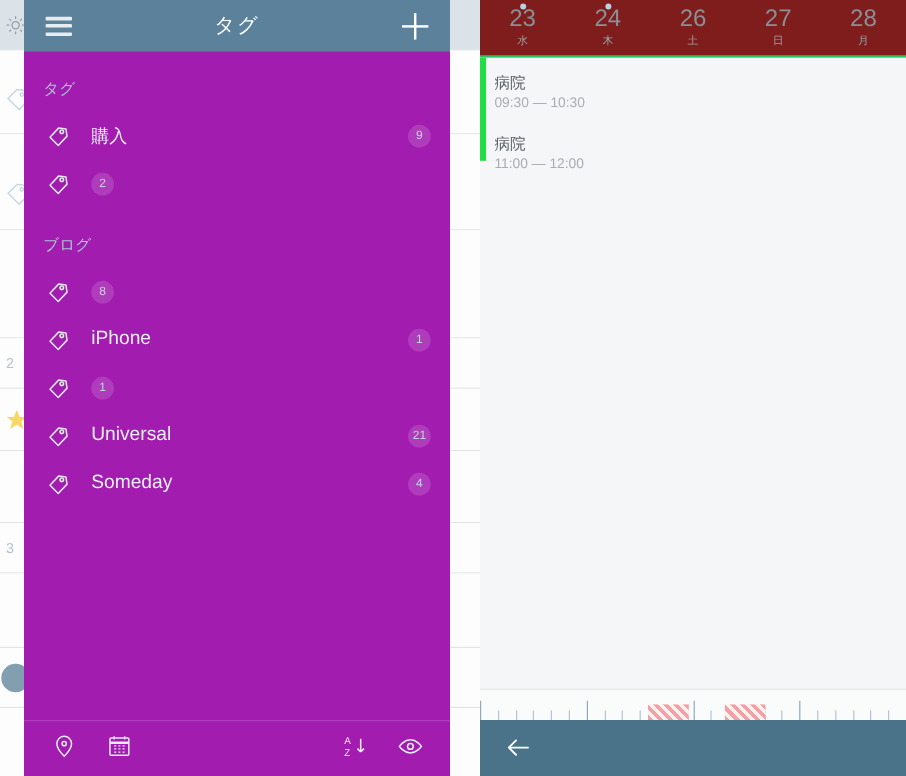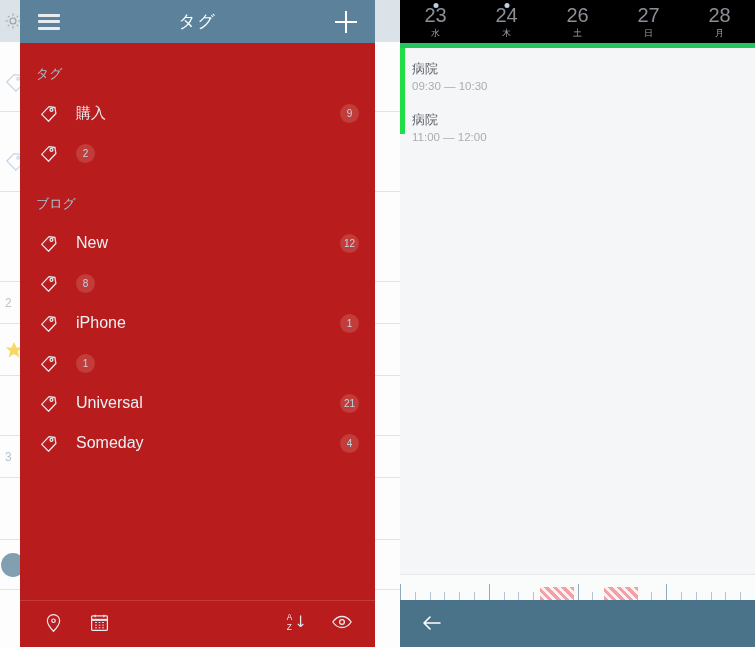--- a/index.html
+++ b/index.html
@@ -32,21 +32,21 @@
     position: absolute; left: 5px; top: 50%; transform: translateY(-50%);
     font-size: 12px; color: #b7c3cc;
   }
 
   
   .panel {
     position: relative; z-index: 3;
     display: flex; flex-direction: column;
     height: 647px;
   }
-  .panel-left { width: 355px; margin-left: 20px; background: #b91c1c; }
+  .panel-left { width: 355px; margin-left: 20px; background: #a21caf; }
   .panel-right { width: 355px; margin-left: 25px; background: #f5f6f7; }
 
   .appbar {
     height: 43px; flex: 0 0 43px;
     background: #5b829a;
     display: flex; align-items: center;
     padding: 0 14px;
     position: relative;
   }
   .panel-right .appbar { background: #6d8fa3; }
@@ -101,23 +101,23 @@
     border-top: 1px solid rgba(255,255,255,.14);
     display: flex; align-items: center; padding: 0 20px;
     gap: 20px;
   }
   .toolbar .spacer { flex: 1 1 auto; }
   .tb-btn { width: 26px; height: 26px; display: flex; align-items: center; justify-content: center; cursor: pointer; }
 
   
   .datestrip {
     flex: 0 0 48px; height: 48px;
-    background: #000000;
+    background: #7f1d1d;
     display: flex; align-items: stretch;
-    border-bottom: 5px solid #22c55e;
+    border-bottom: 2px solid #22c55e;
   }
   .date-cell {
     flex: 1 1 0; position: relative;
     display: flex; flex-direction: column; align-items: center; justify-content: center;
     cursor: pointer;
   }
   .date-dot {
     position: absolute; top: 3px; left: 50%; transform: translateX(-50%);
     width: 5px; height: 5px; border-radius: 50%; background: #b8d0e8;
   }
@@ -250,30 +250,20 @@
           <svg viewBox="0 0 24 24" width="22" height="22" fill="none" stroke="#dfe9ef" stroke-width="1.4" stroke-linejoin="round">
             <path d="M4 13.5l8-8.5 6.5 1 1 6.5-8 8.5z"></path>
               <circle cx="14.7" cy="8.6" r="1.6"></circle>
           </svg>
         </span>
         <span class="badge">2</span>
       </div>
 
       <div class="section-label" style="padding-top:22px">ブログ</div>
 
-      <div class="tag-row">
-        <span class="tag-ico">
-          <svg viewBox="0 0 24 24" width="22" height="22" fill="none" stroke="#dfe9ef" stroke-width="1.4" stroke-linejoin="round">
-            <path d="M4 13.5l8-8.5 6.5 1 1 6.5-8 8.5z"></path>
-              <circle cx="14.7" cy="8.6" r="1.6"></circle>
-          </svg>
-        </span>
-        <span class="tag-name">New</span>
-        <span class="badge">12</span>
-      </div>
 
       <div class="tag-row">
         <span class="tag-ico">
           <svg viewBox="0 0 24 24" width="22" height="22" fill="none" stroke="#dfe9ef" stroke-width="1.4" stroke-linejoin="round">
             <path d="M4 13.5l8-8.5 6.5 1 1 6.5-8 8.5z"></path>
               <circle cx="14.7" cy="8.6" r="1.6"></circle>
           </svg>
         </span>
         <span class="badge">8</span>
       </div>

